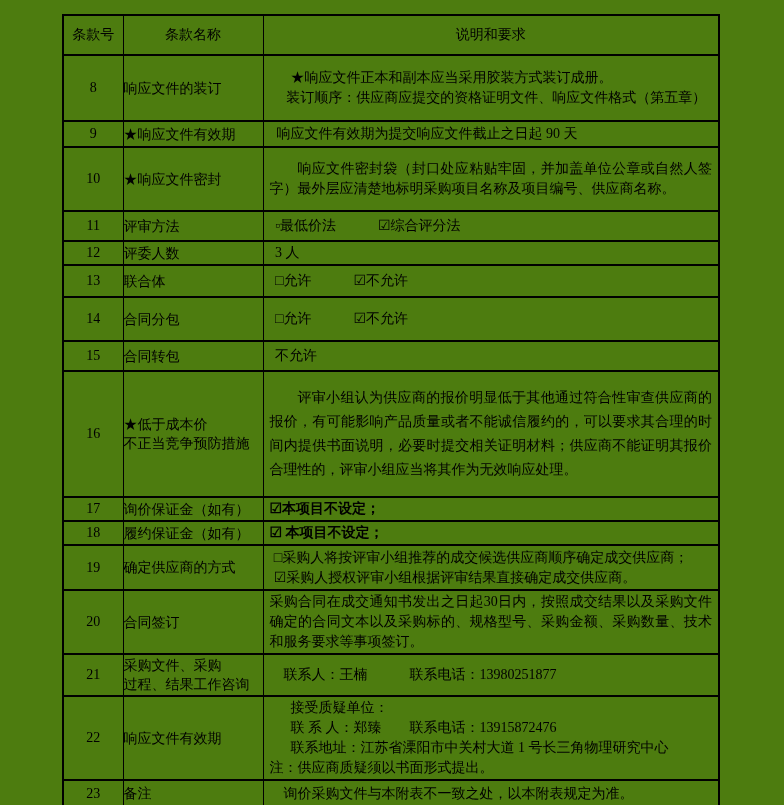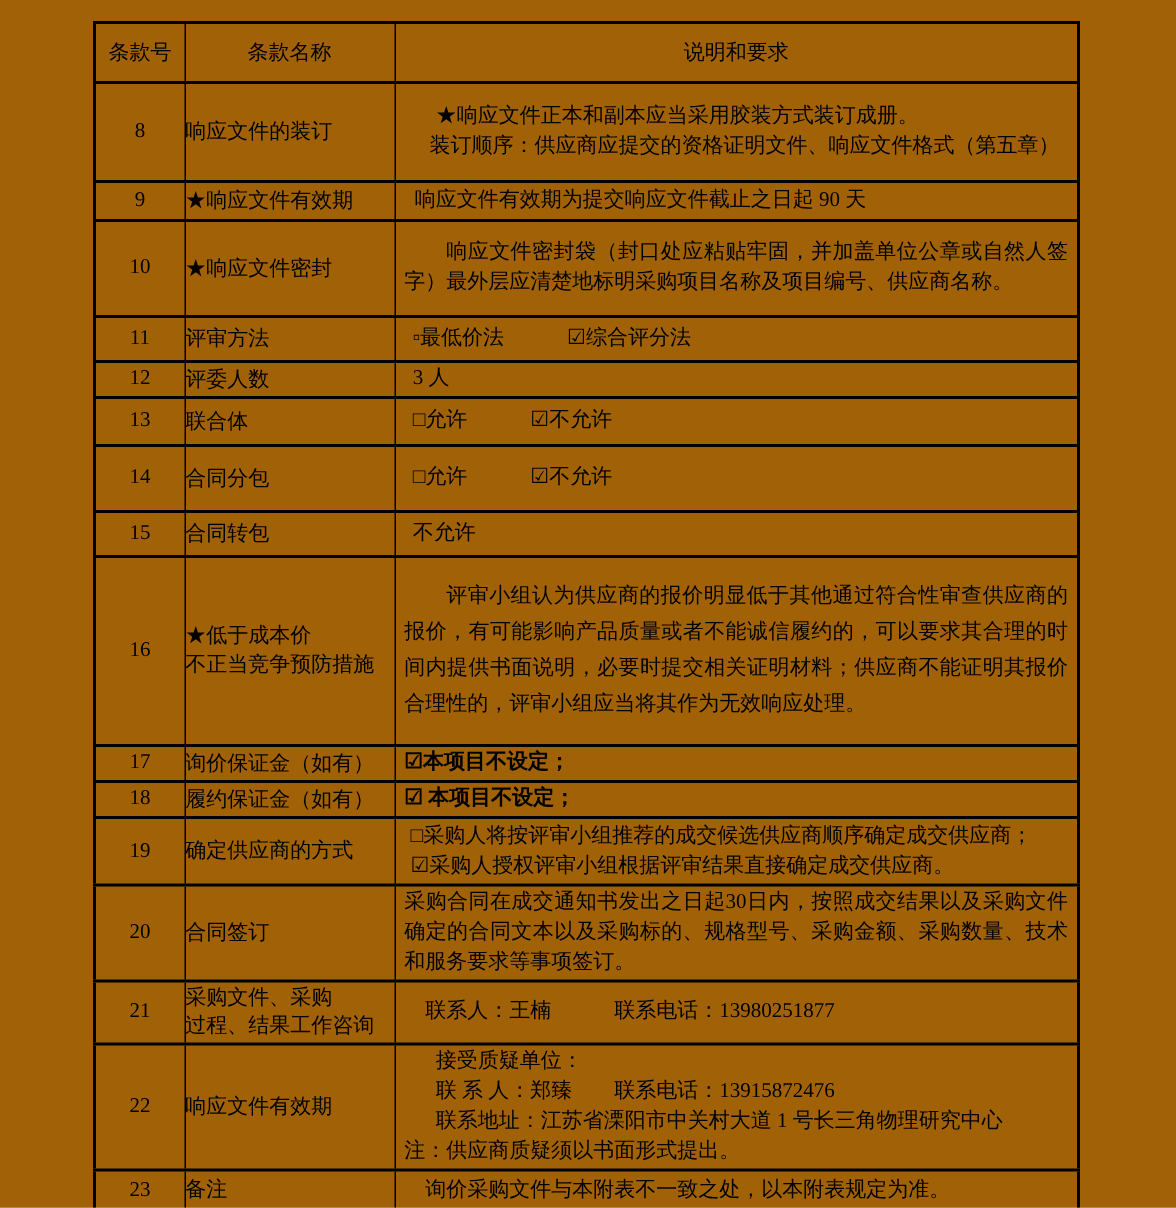--- a/index.html
+++ b/index.html
@@ -1,20 +1,20 @@
 <!DOCTYPE html>
 <html><head>
 <meta charset="utf-8">
 <style>
   html, body { margin: 0; padding: 0; }
   .page {
     position: relative;
     width: 784px;
     height: 805px;
-    background: #a16207;
+    background: #4d7c0f;
     color: #000000;
     font-family: "Liberation Serif", "DejaVu Serif", serif;
     overflow: hidden;
   }
   table.doc-table {
     position: absolute;
     left: 62px;
     top: 14px;
     width: 656px;
     border-collapse: collapse;

